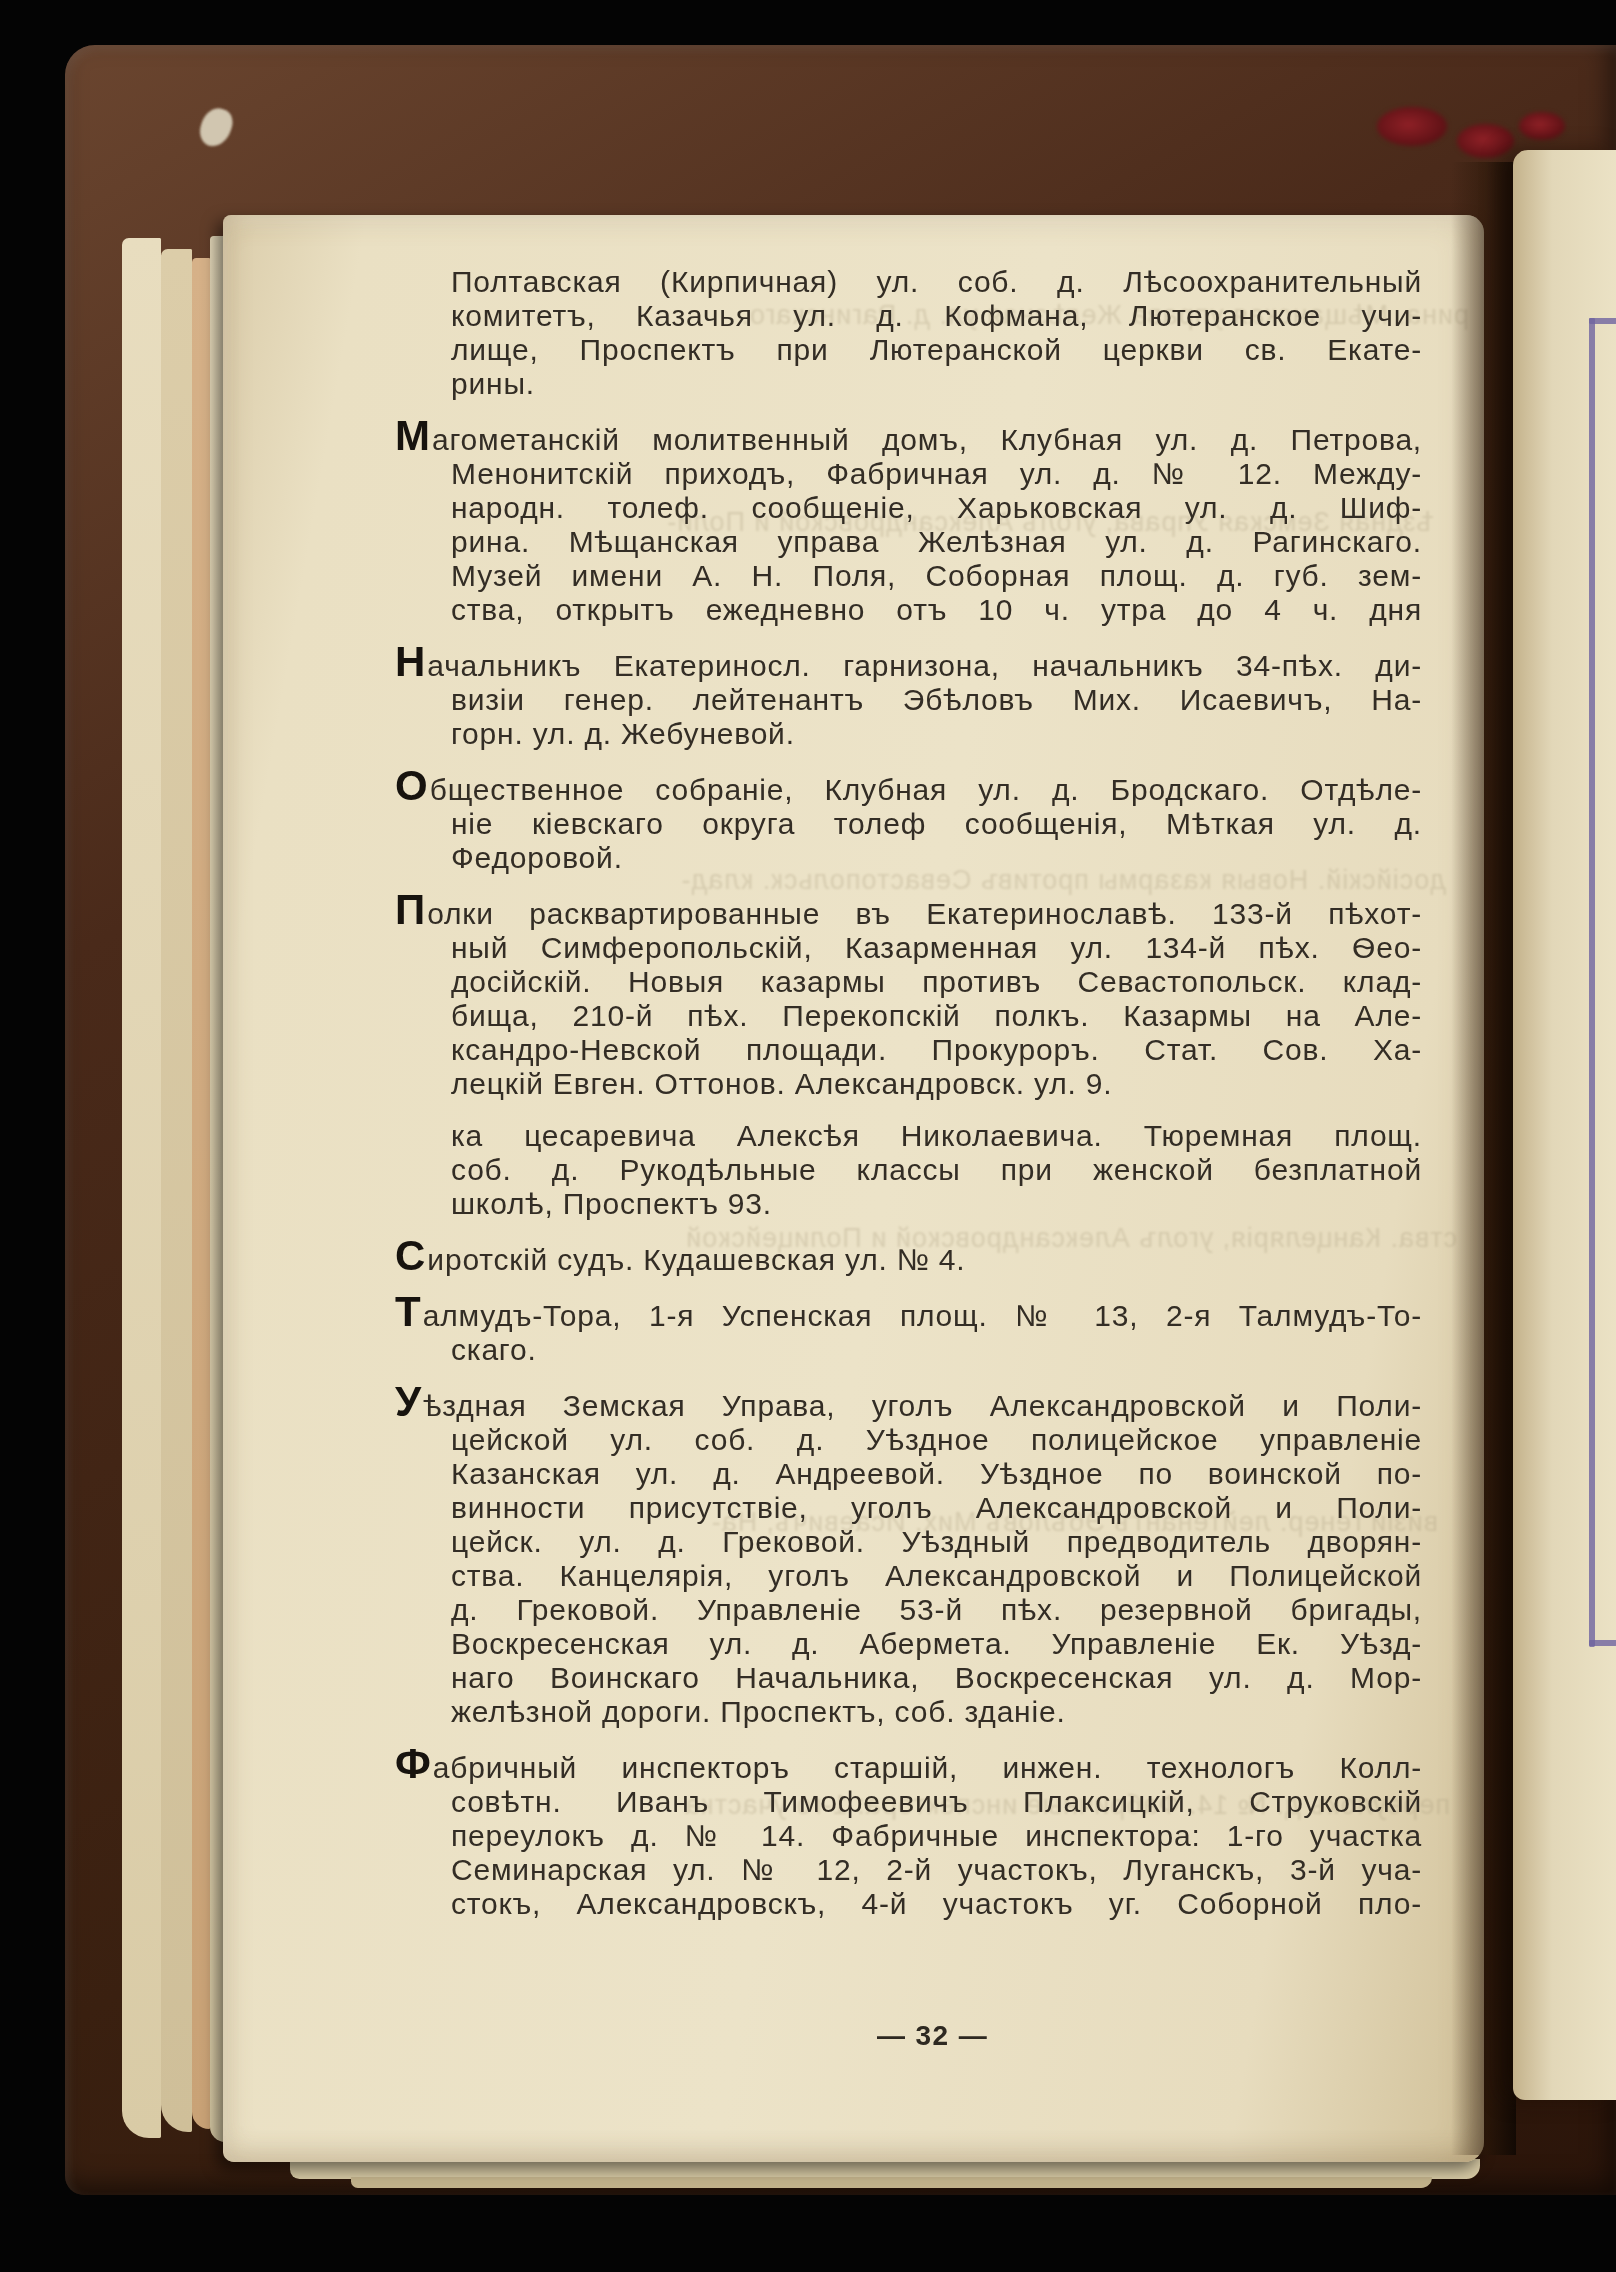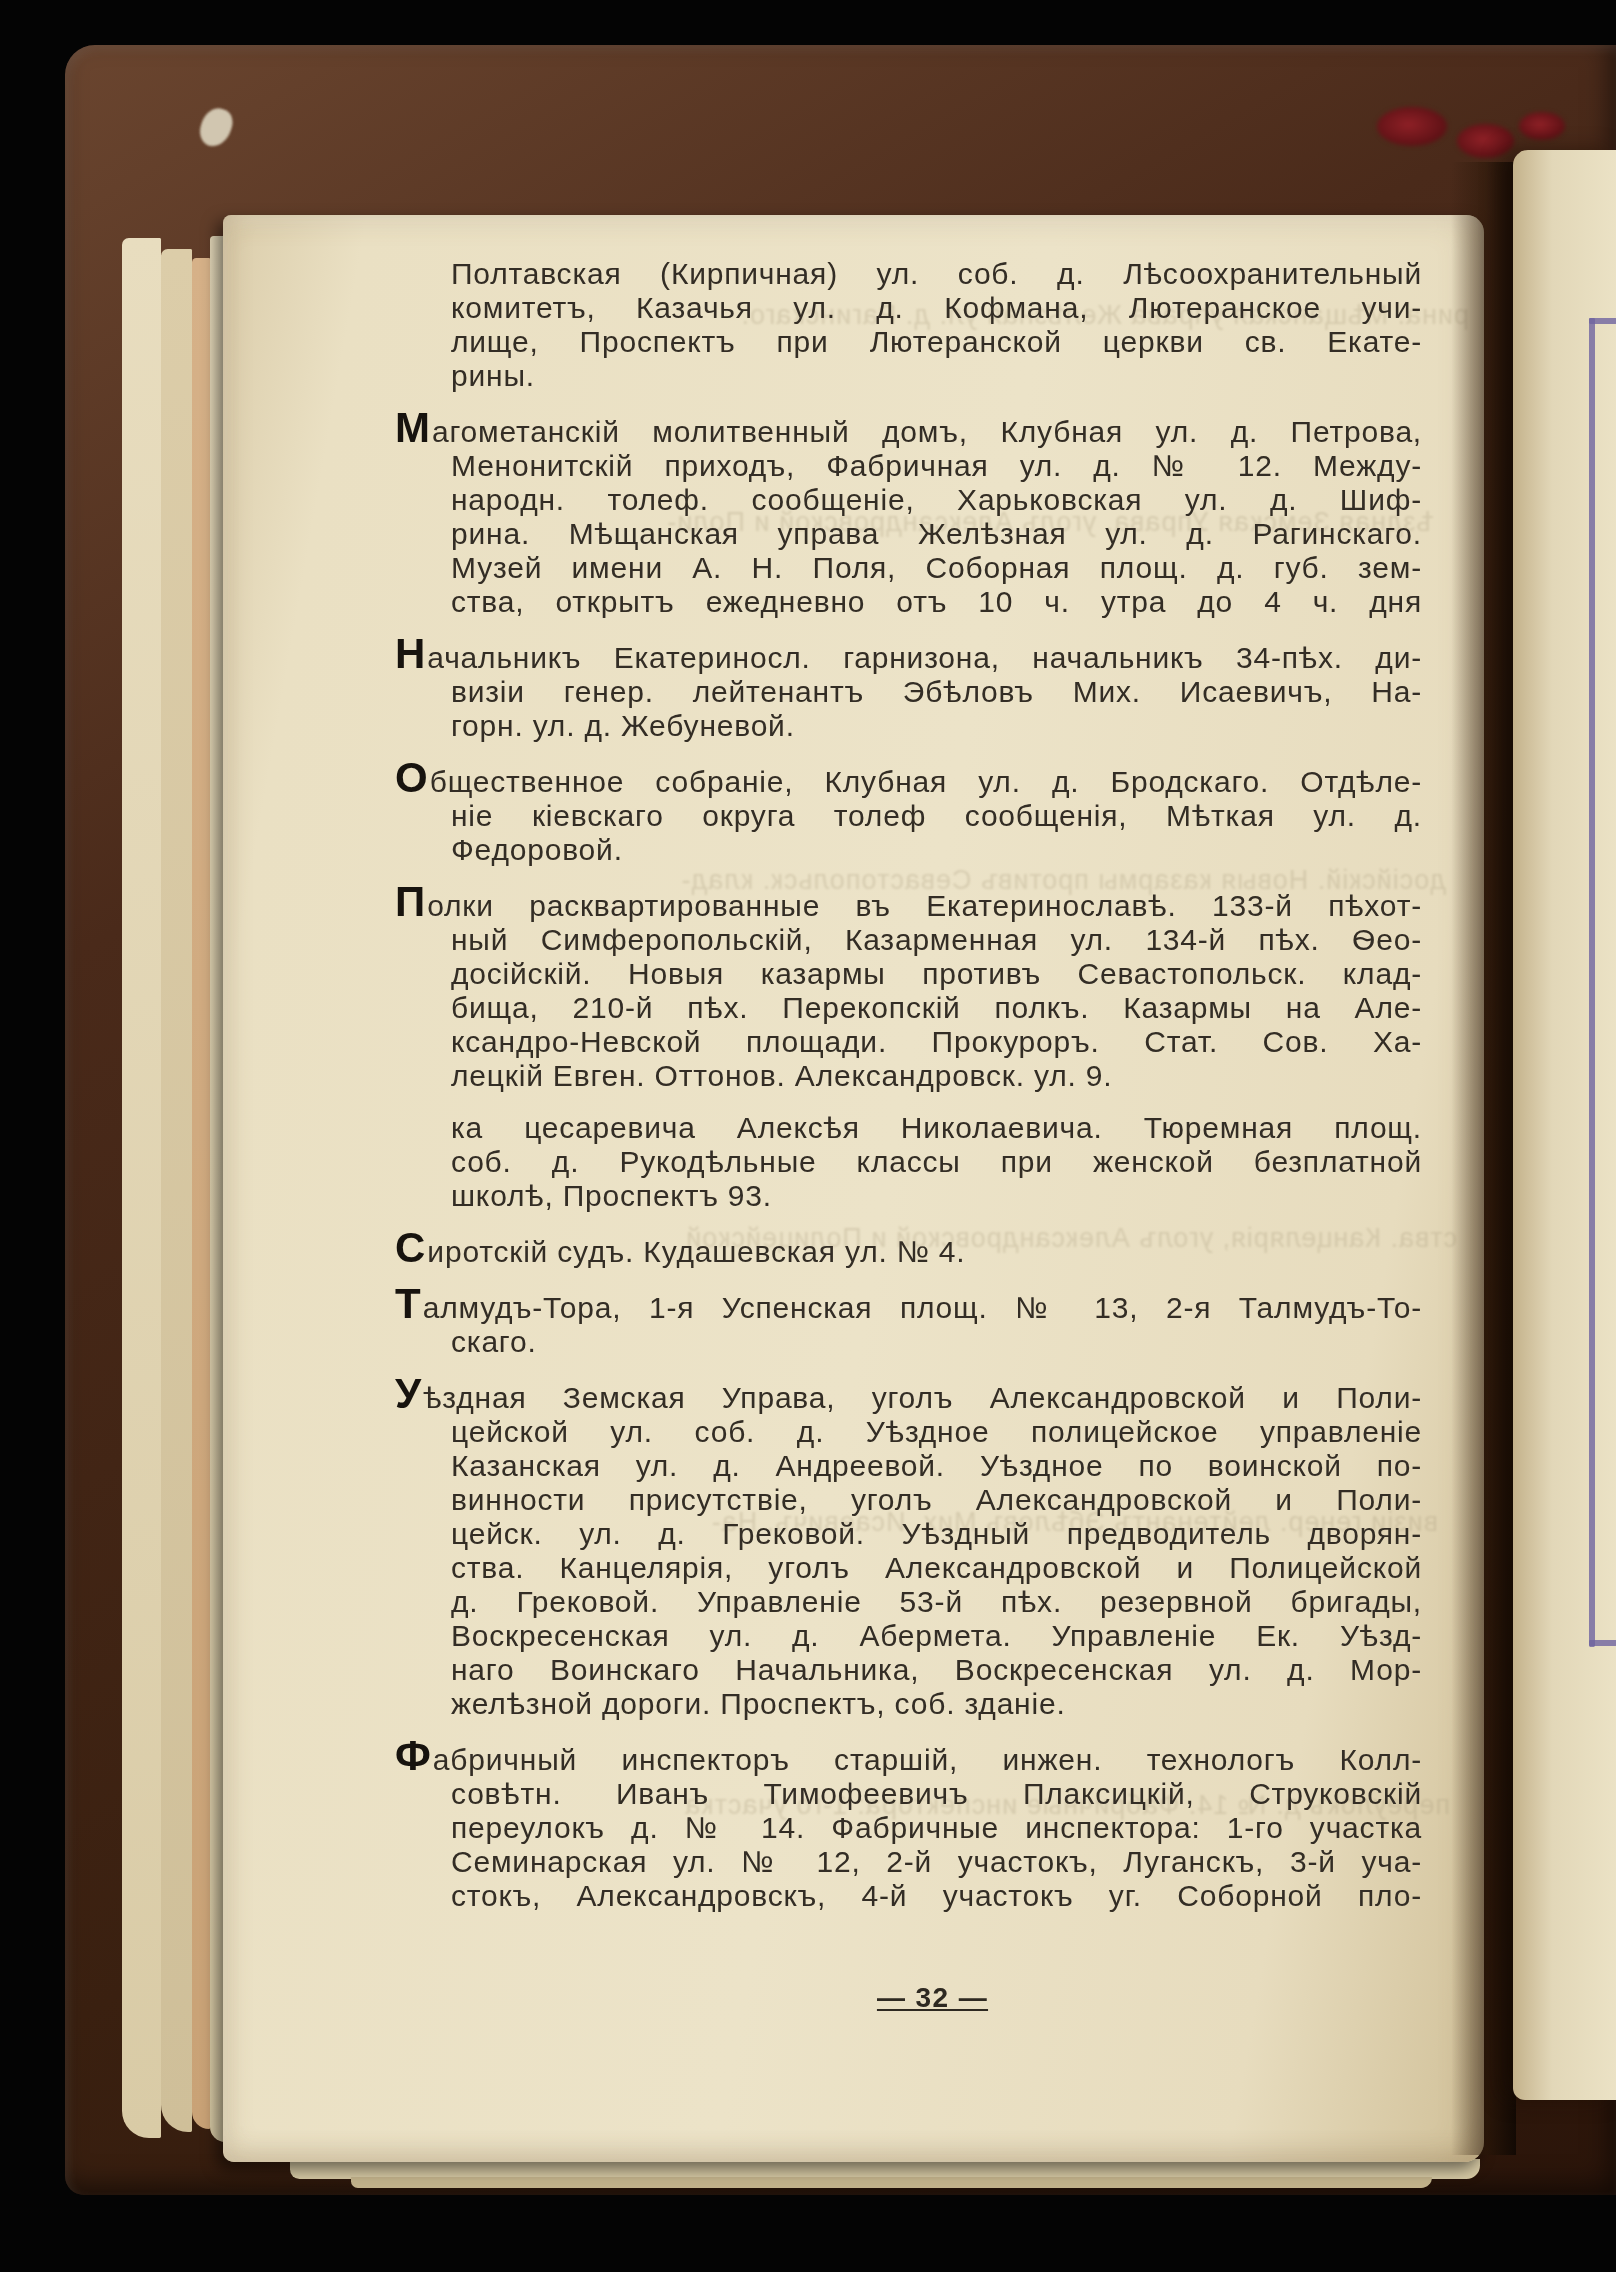--- a/index.html
+++ b/index.html
@@ -54,39 +54,39 @@
   .ghost {
     position:absolute;
     transform:scaleX(-1);
     color:#a79a7b; opacity:.30;
     filter:blur(1.2px);
     font-size:27px; letter-spacing:1px; white-space:nowrap;
     width:1203px; overflow:hidden;
   }
 
   
-  #text-block { position:absolute; left:0; top:42px; width:100%; }
+  #text-block { position:absolute; left:0; top:50px; width:100%; }
   .entry { margin:0 0 18px 0; }
   .line {
     margin-left:228px; width:971px;
     line-height:34px; font-size:30px; letter-spacing:0.8px;
     color:#332d25;
     text-align:justify; text-align-last:justify;
   }
   .line.flush { text-align-last:left; }
   .line.first-cap { margin-left:172px; width:1027px;margin-top:15px; }
   .cap {
     font-weight:bold; font-size:42px; line-height:34px;
     color:#17130e; letter-spacing:0; padding-right:2px;
   }
 
   #page-number {
-    position:absolute; left:642px; top:1767px; width:135px;
+    position:absolute; left:642px; top:1805px; width:135px;
     text-align:center; font-size:28px; font-weight:600;
-    letter-spacing:1.4px; color:#2e2921;text-decoration:underline;
+    letter-spacing:1.4px; color:#2e2921;
   }
 
   
   #gutter {
     left:1451px; top:162px; width:65px; height:1993px;
     background:linear-gradient(to right, rgba(58,32,12,0) 0%, rgba(40,22,8,.55) 55%, rgba(16,8,3,.92) 100%);
   }
   #facing-page {
     left:1513px; top:150px; width:103px; height:1950px;
     border-radius:15px 0 0 12px;

